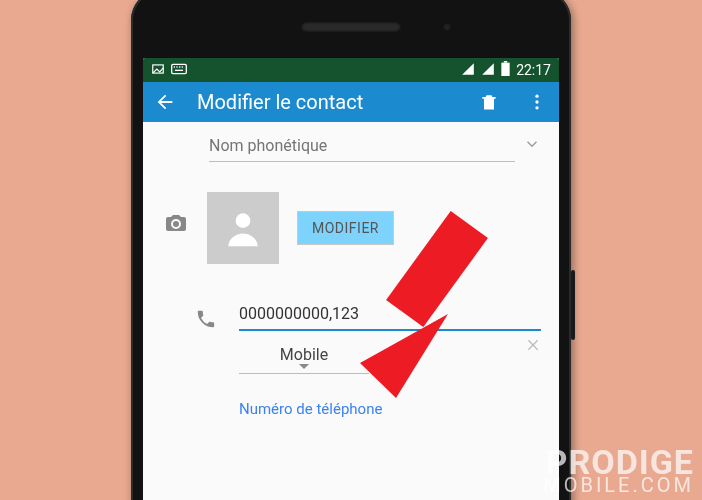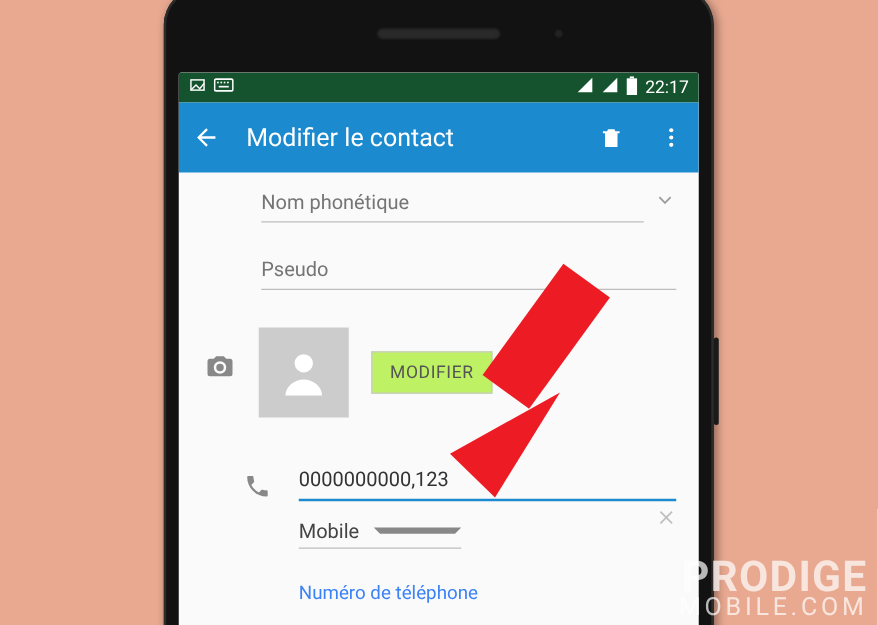--- a/index.html
+++ b/index.html
@@ -43,21 +43,21 @@
     }
 
     .status {
       height: 24px; background: #14532d;
       display: flex; justify-content: space-between; align-items: center;
       padding: 0 8px; color: #fff; font-size: 14px;
     }
     .status-left, .status-right { display: flex; align-items: center; gap: 6px; }
 
     .header {
-      height: 56px; background: #1C8ACF;
+      height: 40px; background: #1C8ACF;
       display: flex; align-items: center; padding: 0 10px; gap: 20px;
       color: #fff;
     }
     .header-title { font-size: 20px; font-weight: 400; flex: 1; }
     .iconbtn { width: 24px; height: 24px; display: flex; align-items: center; justify-content: center; cursor: pointer; }
 
     .content { padding: 0; }
 
     .row { display: flex; align-items: flex-start; padding: 8px 18px 0; gap: 18px; }
     .rowicon { width: 30px; height: 30px; margin-top: 16px; color: #7a7a7a; display: flex; align-items: center; justify-content: center; flex-shrink: 0; }
@@ -72,33 +72,33 @@
       padding: 6px 0; font-size: 16px; color: #aaa;
       background: transparent; outline: none;
     }
     .field.expandable { display: flex; align-items: center; gap: 8px; }
     .chev { color: #9e9e9e; }
 
     .avatarblock { display: flex; align-items: center; gap: 18px; margin-left: -2px; }
     .avatar { width: 72px; height: 72px; background: #ccc; display: flex; align-items: center; justify-content: center; }
     .avatar svg { width: 44px; height: 44px; fill: #fff; }
     .modbtn {
-      border: 1px solid #c9c9c9; background: #bef264; padding: 8px 14px;
+      border: 1px solid #c9c9c9; background: #7dd3fc; padding: 8px 14px;
       font-size: 14px; color: #555; letter-spacing: .5px; cursor: pointer;
     }
 
     .phonefield input {
       color: #333; border-bottom: 2px solid #1C8ACF;
     }
     .clear {
       position: absolute; right: 18px; color: #bdbdbd; font-size: 18px;
       cursor: pointer;
     }
 
-    .typefield { width: 130px; display: flex; align-items: center; border-bottom: 1px solid #bdbdbd; padding-bottom: 4px; margin-top: 14px; }
+    .typefield { width: 130px; display: flex; align-items: center; border-bottom: 1px solid #bdbdbd; padding-bottom: 4px; margin-top: 14px; flex-direction: column; }
     .typefield span { font-size: 16px; color: #444; flex: 1; }
     .caret { width: 0; height: 0; border-left: 5px solid transparent; border-right: 5px solid transparent; border-top: 5px solid #888; }
 
     .hint { font-size: 15px; color: #3b82f6; padding: 6px 0; border-bottom: 1px solid transparent; margin-top: 20px; }
 
     .bigarrow {
       position: absolute; left: 330px; top: 208px;
       pointer-events: none;
     }
 
@@ -187,23 +187,20 @@
         <div class="rowicon"></div>
         <div class="rowbody">
           <div class="field expandable">
             <input type="text" placeholder="Nom phonétique" style="">
             <span class="chev">
               <svg width="18" height="18" viewBox="0 0 24 24" fill="none" stroke="#9e9e9e" stroke-width="2">
                   <polyline points="6 9 12 15 18 9"></polyline>
                 </svg>
             </span>
           </div>
-          <div class="field">
-            <input type="text" placeholder="Pseudo" style="">
-          </div>
         </div>
       </div>
 
       <div class="row">
         <div class="rowicon">
           <svg width="24" height="24" viewBox="0 0 24 24" fill="#888">
               <path d="M20 6h-3l-2-2H9L7 6H4a2 2 0 00-2 2v10a2 2 0 002 2h16a2 2 0 002-2V8a2 2 0 00-2-2zm-8 12a5 5 0 110-10 5 5 0 010 10zm0-2a3 3 0 100-6 3 3 0 000 6z"></path>
             </svg>
         </div>
         <div class="rowbody">

